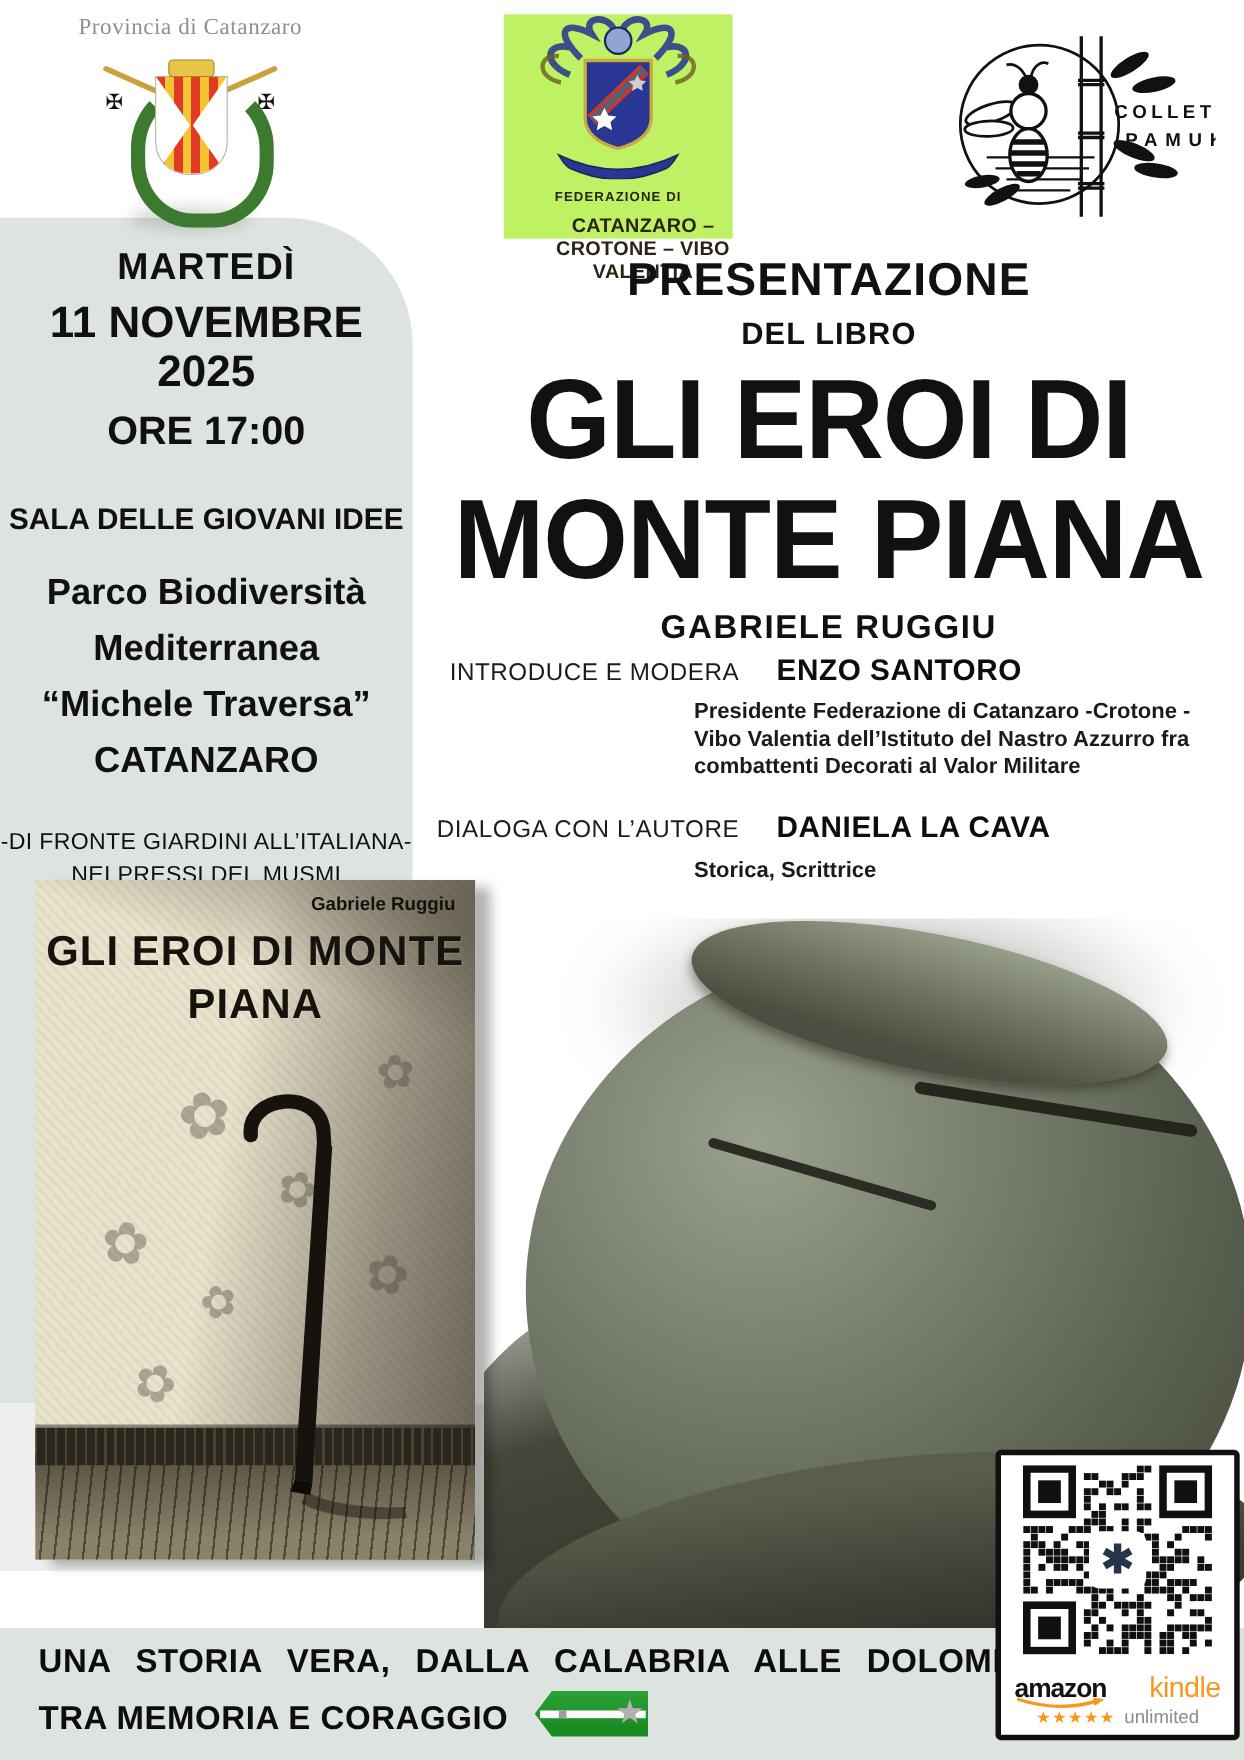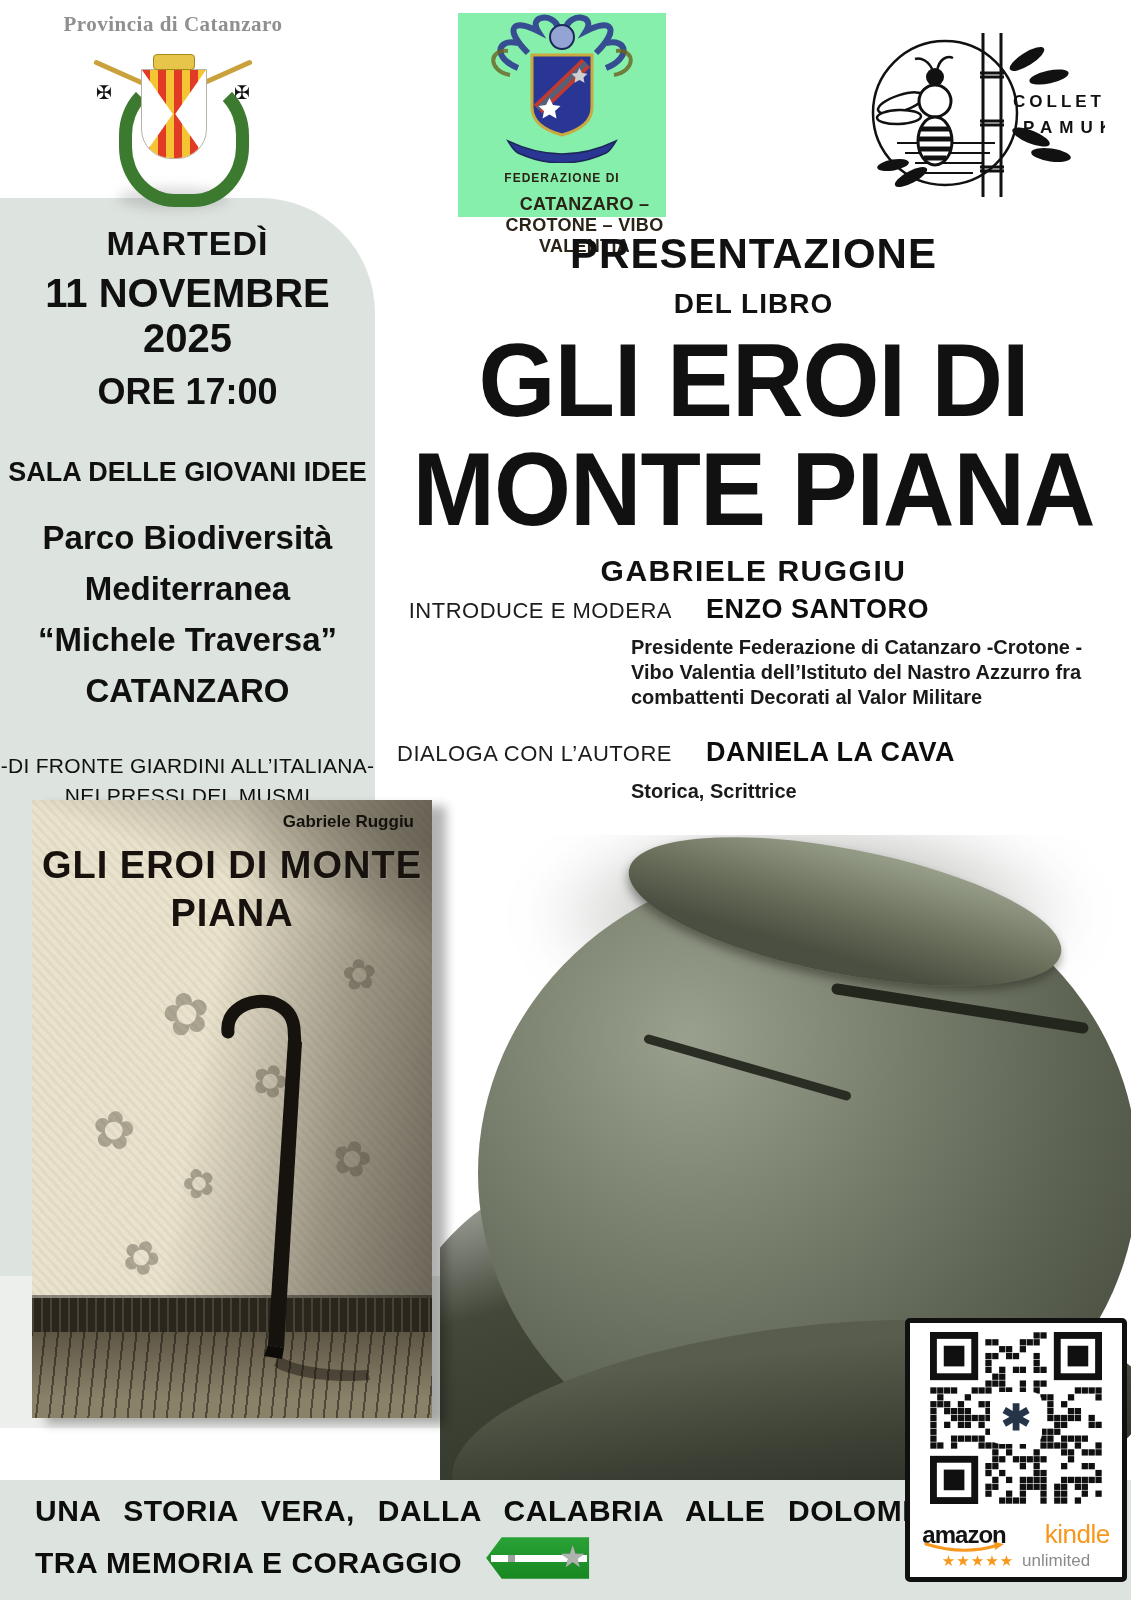--- a/index.html
+++ b/index.html
@@ -2,40 +2,40 @@
 <html><head>
 <meta charset="utf-8">
 <style>
   html,body{margin:0;padding:0;background:#888;}
   .poster{position:relative;width:1131px;height:1600px;background:#ffffff;overflow:hidden;
           font-family:"Liberation Sans",sans-serif;color:#111;margin:0 auto;}
   .abs{position:absolute;}
 
   
   .prov{left:48px;top:12px;width:250px;text-align:center;}
-  .prov-word{font-size:21px;font-weight:700;color:#8f8f8f;letter-spacing:.5px;font-family:"Liberation Serif",serif;}
+  .prov-word{font-size:21px;font-weight:400;color:#8f8f8f;letter-spacing:.5px;font-family:"Liberation Serif",serif;}
   .prov-crest{position:relative;width:160px;height:150px;margin:8px auto 0;}
   .wreath{position:absolute;left:26px;top:30px;width:104px;height:106px;border:13px solid #3c7a2f;
           border-top-color:transparent;border-radius:56px / 60px;}
   .baton{position:absolute;width:118px;height:5px;background:#caa23c;border-radius:3px;top:38px;}
   .baton.l{left:-4px;transform:rotate(24deg);}
   .baton.r{right:-4px;transform:rotate(-24deg);}
   .p-shield{position:absolute;left:48px;top:24px;width:64px;height:88px;background:#fff;border:1px solid #b9b2a4;
             border-radius:0 0 30px 30px;overflow:hidden;}
   .p-shield::before,.p-shield::after{content:"";position:absolute;left:0;width:100%;height:100%;
             background:repeating-linear-gradient(90deg,#e23b25 0 8px,#f5c433 8px 16px);}
   .p-shield::before{top:0;clip-path:polygon(0 0,100% 0,50% 52%);}
   .p-shield::after{top:0;clip-path:polygon(50% 48%,0 100%,100% 100%);}
   .pcross{position:absolute;top:36px;font-size:19px;color:#111;z-index:2;}
   .pcross.l{left:3px;} .pcross.r{right:3px;}
   .crown{position:absolute;left:60px;top:9px;width:40px;height:14px;background:#e7c44a;border:1px solid #a8861f;border-radius:4px;}
   .prov-refl{position:absolute;left:25px;top:142px;width:110px;height:22px;background:rgba(60,60,60,.18);
              border-radius:50%;filter:blur(6px);}
 
-  .fed{left:458px;top:13px;width:208px;height:204px;background:#86efac;text-align:center;}
+  .fed{left:458px;top:13px;width:208px;height:204px;background:#bef264;text-align:center;}
   .fed-l1{font-size:12px;font-weight:bold;color:#2b2416;letter-spacing:1px;margin-top:4px;}
   .fed-l2{font-size:18px;font-weight:bold;color:#2b2416;letter-spacing:.3px;margin-top:9px;padding-left:45px;}
 
   .pamuk{left:845px;top:25px;width:260px;height:178px;}
 
   
   .sidebar{left:0;top:198px;width:375px;height:1078px;background:#dde3de;border-top-right-radius:115px;}
   .sideband{left:0;top:1276px;width:440px;height:152px;background:#edefec;}
   .side-text{left:0;top:224px;width:375px;text-align:center;color:#101010;}
   .s1{font-size:34px;font-weight:800;letter-spacing:1px;}

